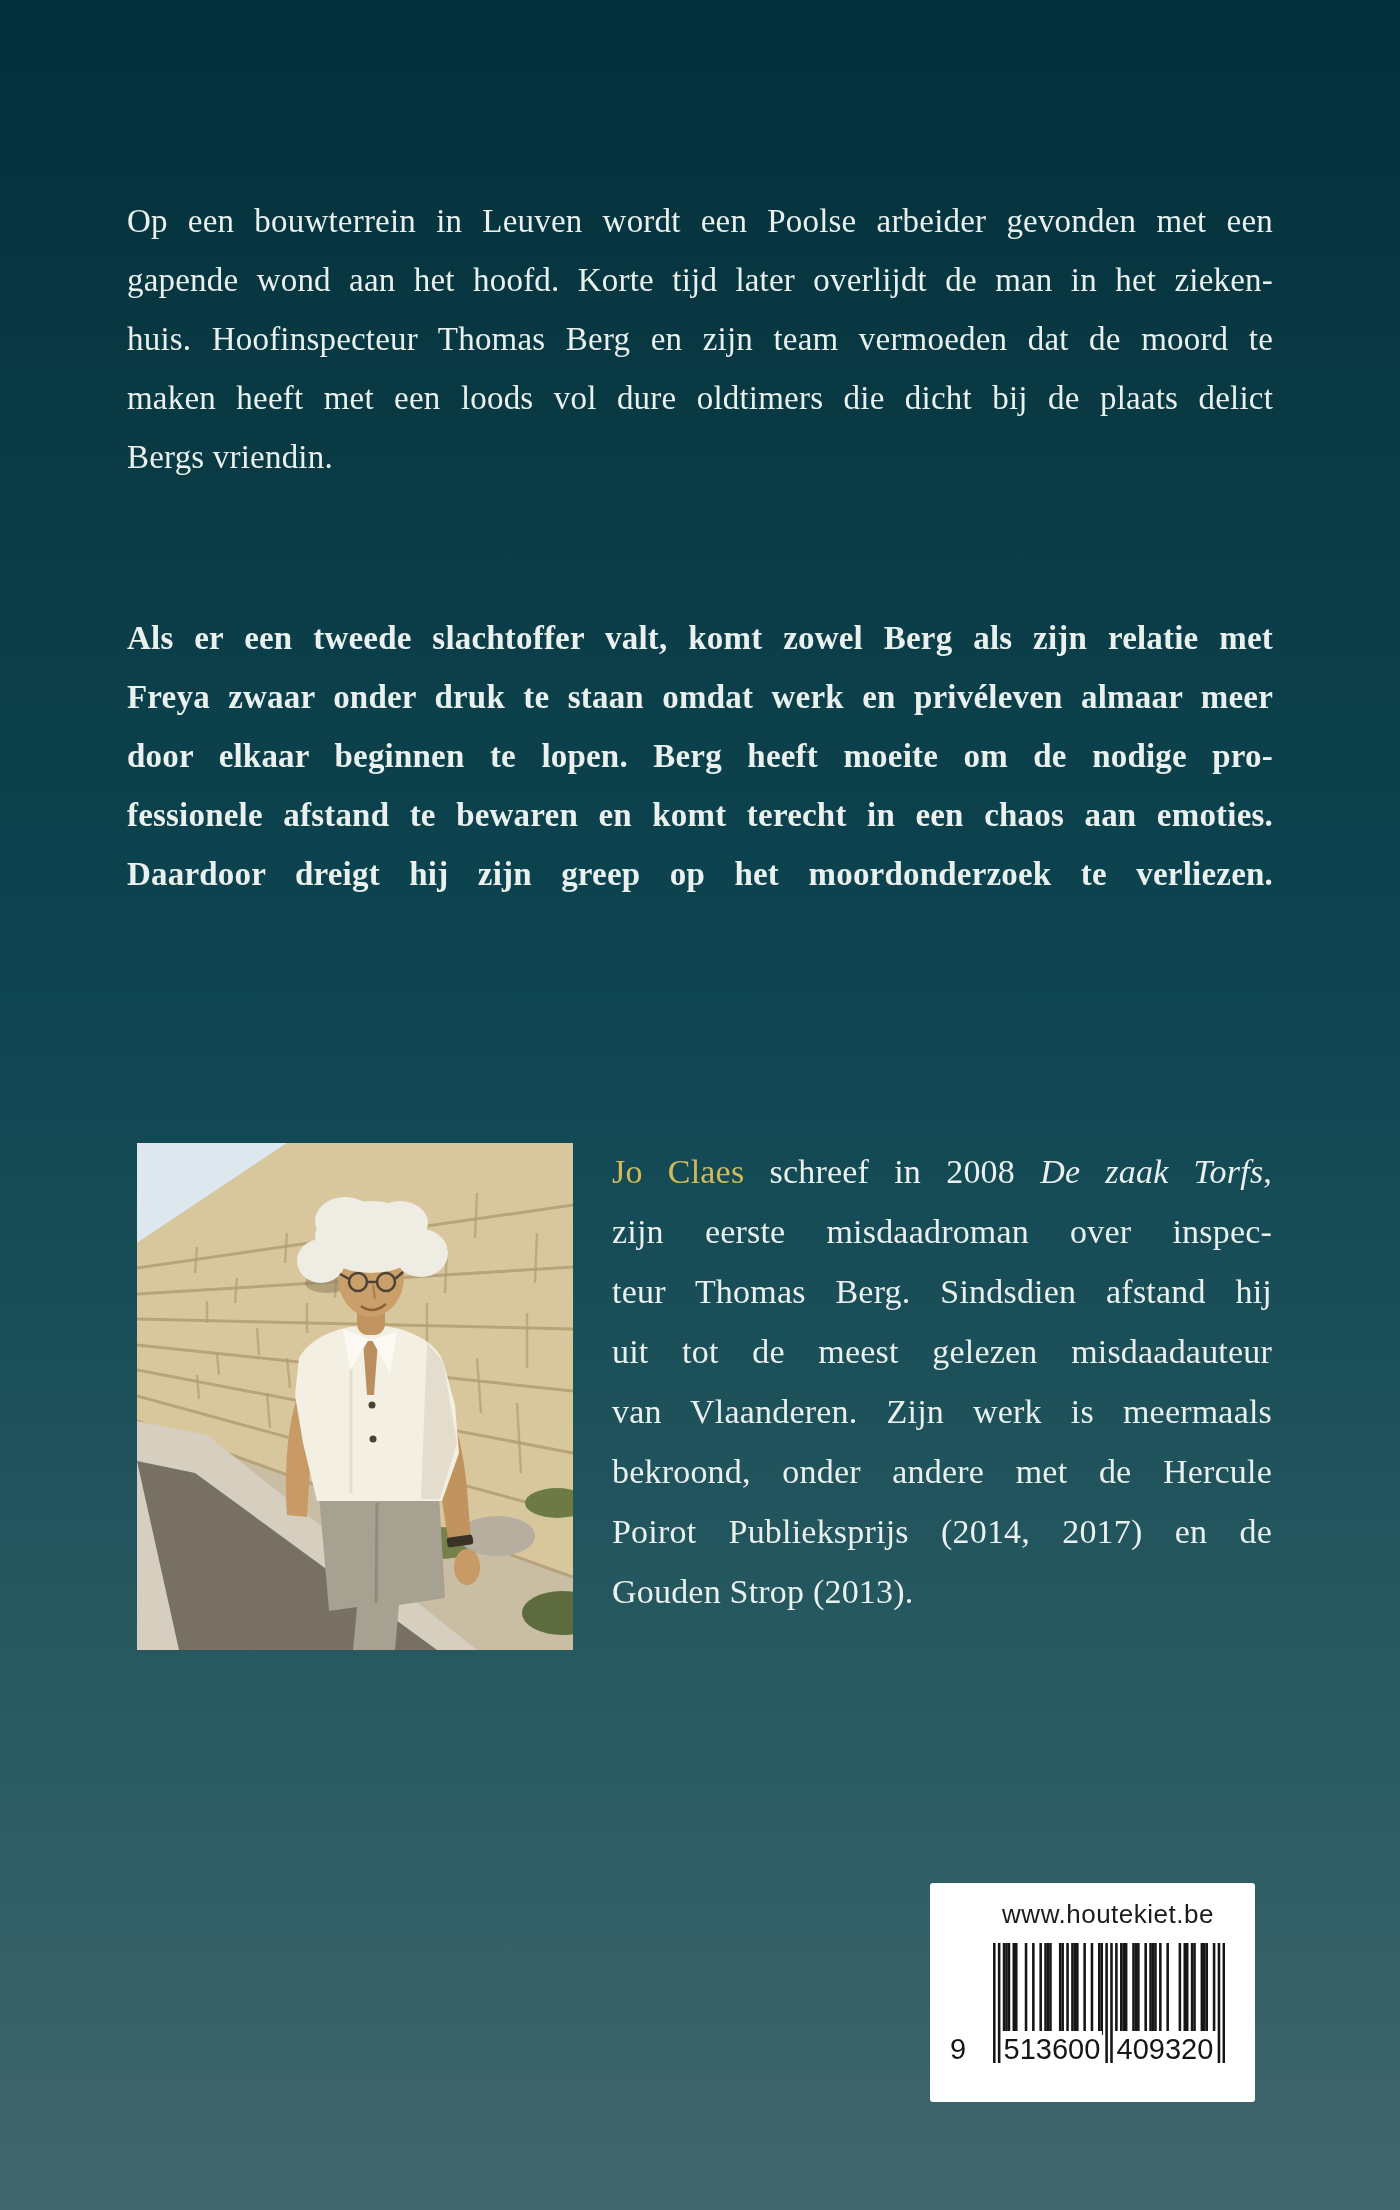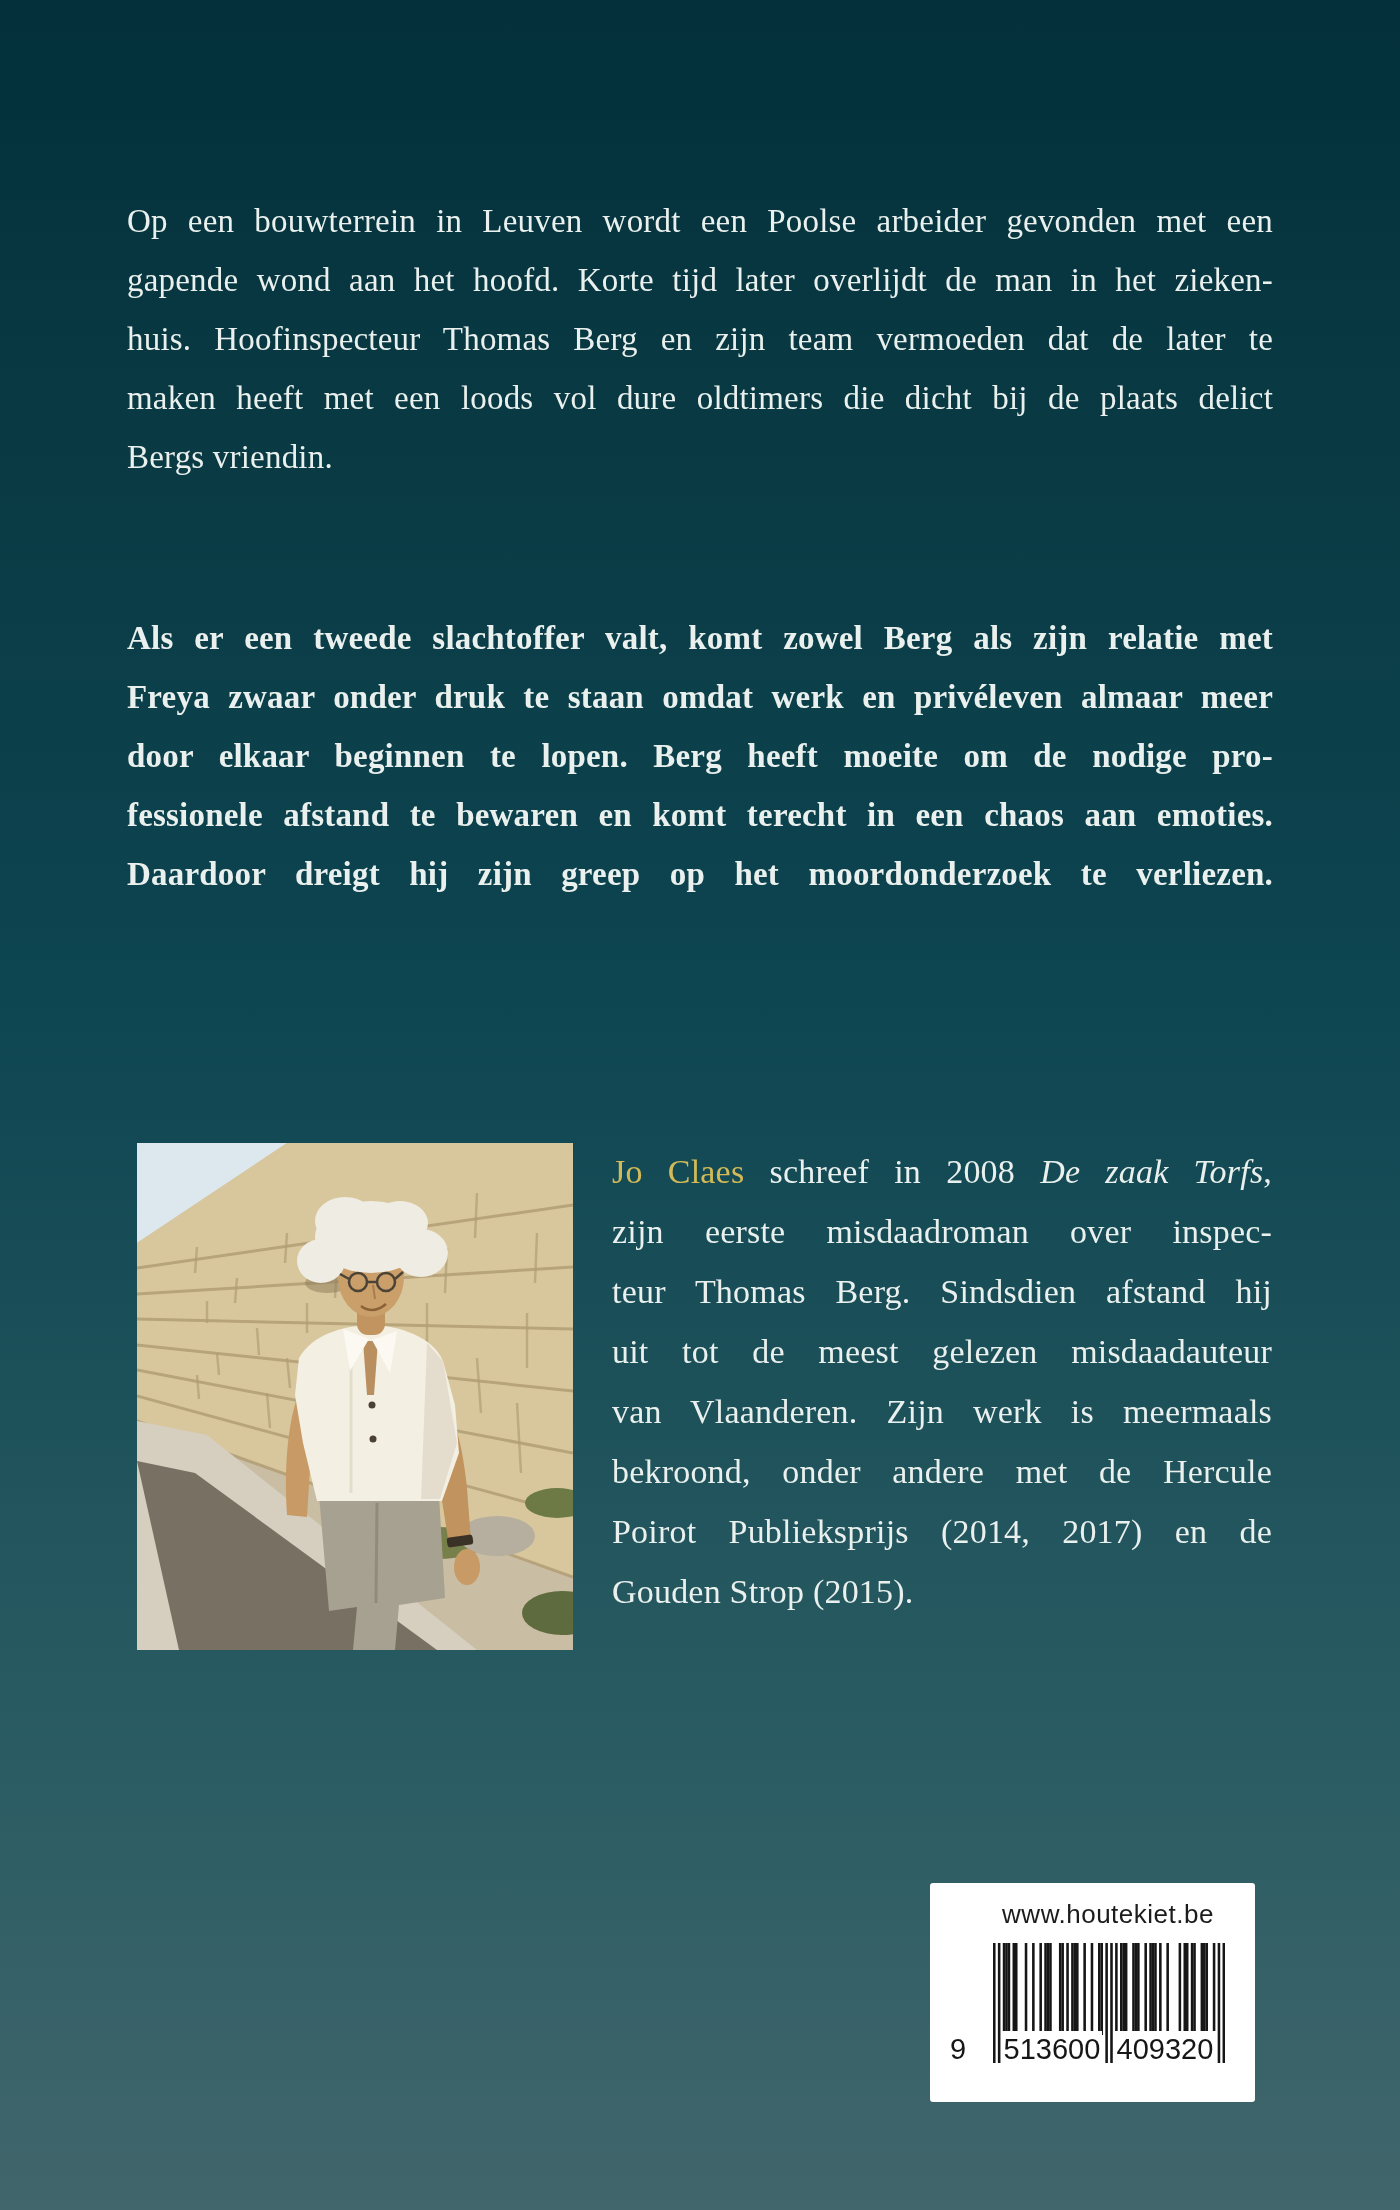--- a/index.html
+++ b/index.html
@@ -56,21 +56,21 @@
   .g2{left:184px;width:102px;text-align:center;}
 </style>
 </head>
 <body>
 
 <div class="cover">
 
   <section class="blurb-p" id="p1">
     <div class="bline">Op een bouwterrein in Leuven wordt een Poolse arbeider gevonden met een</div>
     <div class="bline">gapende wond aan het hoofd. Korte tijd later overlijdt de man in het zieken-</div>
-    <div class="bline">huis. Hoofinspecteur Thomas Berg en zijn team vermoeden dat de later te</div>
+    <div class="bline">huis. Hoofinspecteur Thomas Berg en zijn team vermoeden dat de moord te</div>
     <div class="bline">maken heeft met een loods vol dure oldtimers die dicht bij de plaats delict</div>
     <div class="bline last">Bergs vriendin.</div>
   </section>
 
   <section class="blurb-p" id="p2">
     <div class="bline">Als er een tweede slachtoffer valt, komt zowel Berg als zijn relatie met</div>
     <div class="bline">Freya zwaar onder druk te staan omdat werk en privéleven almaar meer</div>
     <div class="bline">door elkaar beginnen te lopen. Berg heeft moeite om de nodige pro-</div>
     <div class="bline">fessionele afstand te bewaren en komt terecht in een chaos aan emoties.</div>
     <div class="bline">Daardoor dreigt hij zijn greep op het moordonderzoek te verliezen.</div>
@@ -168,21 +168,21 @@
   <section class="bio">
     <div class="bioline">
       <span class="gold">Jo Claes</span><span> schreef in 2008 </span><em>De zaak Torfs</em><span>,</span>
     </div>
     <div class="bioline">zijn eerste misdaadroman over inspec-</div>
     <div class="bioline">teur Thomas Berg. Sindsdien afstand hij</div>
     <div class="bioline">uit tot de meest gelezen misdaadauteur</div>
     <div class="bioline">van Vlaanderen. Zijn werk is meermaals</div>
     <div class="bioline">bekroond, onder andere met de Hercule</div>
     <div class="bioline">Poirot Publieksprijs (2014, 2017) en de</div>
-    <div class="bioline last">Gouden Strop (2015).</div>
+    <div class="bioline last">Gouden Strop (2013).</div>
   </section>
 
   <div class="barcode-label">
     <div class="website">www.houtekiet.be</div>
     <svg class="bars" id="barcode-svg" viewBox="0 0 232 120" preserveAspectRatio="none">
         <rect x="0.00" y="0" width="2.56" height="120" fill="#161616"></rect>
         <rect x="4.88" y="0" width="2.56" height="120" fill="#161616"></rect>
         <rect x="9.77" y="0" width="2.56" height="92" fill="#161616"></rect>
         <rect x="12.21" y="0" width="2.56" height="92" fill="#161616"></rect>
         <rect x="14.65" y="0" width="2.56" height="92" fill="#161616"></rect>

